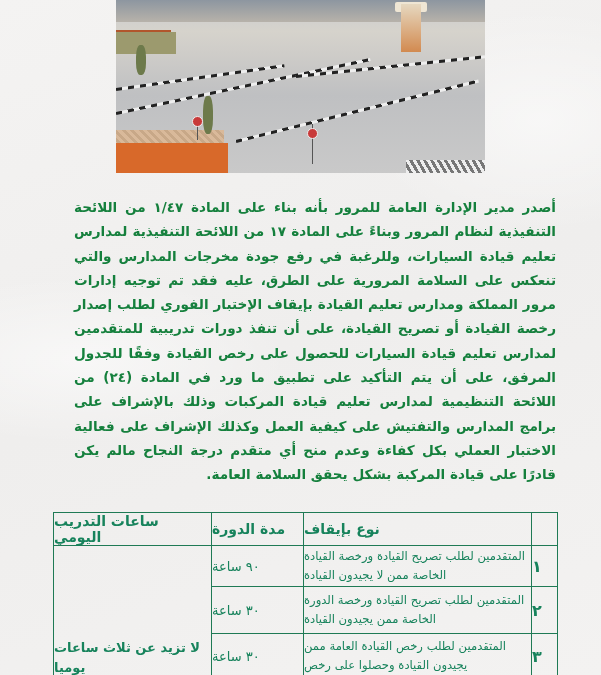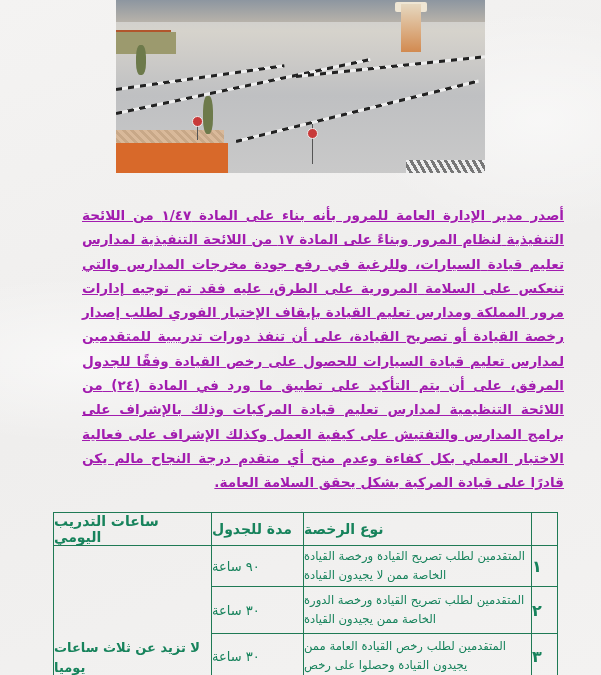--- a/index.html
+++ b/index.html
@@ -29,23 +29,22 @@
   .photo .orange-block { position:absolute; left:0; top:143px; width:112px; height:30px; background:#d8692a; }
   .photo .orange-top { position:absolute; left:0; top:130px; width:108px; height:16px; background: repeating-linear-gradient(45deg,#d9b99a 0 3px,#c8a888 3px 6px); }
   .photo .sign { position:absolute; width:9px; height:9px; border-radius:50%; background:#c83a3a; border:1px solid #eee; }
   .photo .pole { position:absolute; width:1px; background:#555; }
   .photo .tree { position:absolute; width:10px; background:#6d7a4b; border-radius:40%; }
   .photo .crosswalk { position:absolute; left:290px; top:160px; width:79px; height:13px; background: repeating-linear-gradient(60deg,#eee 0 3px,#777 3px 6px); }
 
   .para {
     position: absolute; left: 70px; top: 191px; width: 482px;
     direction: rtl; text-align: justify; text-align-last: right;
-    color: #a21caf; font-weight: bold; font-size: 13.6px; line-height: 24.3px;
-    margin: 12px;
-    text-decoration: underline;
+    color: #15803d; font-weight: bold; font-size: 13.6px; line-height: 24.3px;
+    margin: 4px;
   }
 
   .table {
     position: absolute; left: 53px; top: 512px; width: 504px;
     border-collapse: collapse; direction: rtl;
     color: #17835c; table-layout: fixed;
   }
   .table td, .table th {
     border: 1.5px solid #1f7a55; padding: 0; text-align: left; vertical-align: middle;
   }
@@ -105,22 +104,22 @@
 <table class="table">
   <colgroup>
     <col class="col-num">
     <col class="col-type">
     <col class="col-dur">
     <col class="col-hours">
   </colgroup>
   <thead>
     <tr>
       <th></th>
-      <th>نوع الرخصة</th>
-      <th>مدة للجدول</th>
+      <th>نوع بإيقاف</th>
+      <th>مدة الدورة</th>
       <th>ساعات التدريب اليومي</th>
     </tr>
   </thead>
   <tbody>
     <tr class="r1">
       <td class="num-cell">١</td>
       <td class="type-cell">المتقدمين لطلب تصريح القيادة ورخصة القيادة الخاصة ممن لا يجيدون القيادة</td>
       <td class="dur-cell">٩٠ ساعة</td>
       <td class="hours-cell" rowspan="3">لا تزيد عن ثلاث ساعات يوميا</td>
     </tr>

